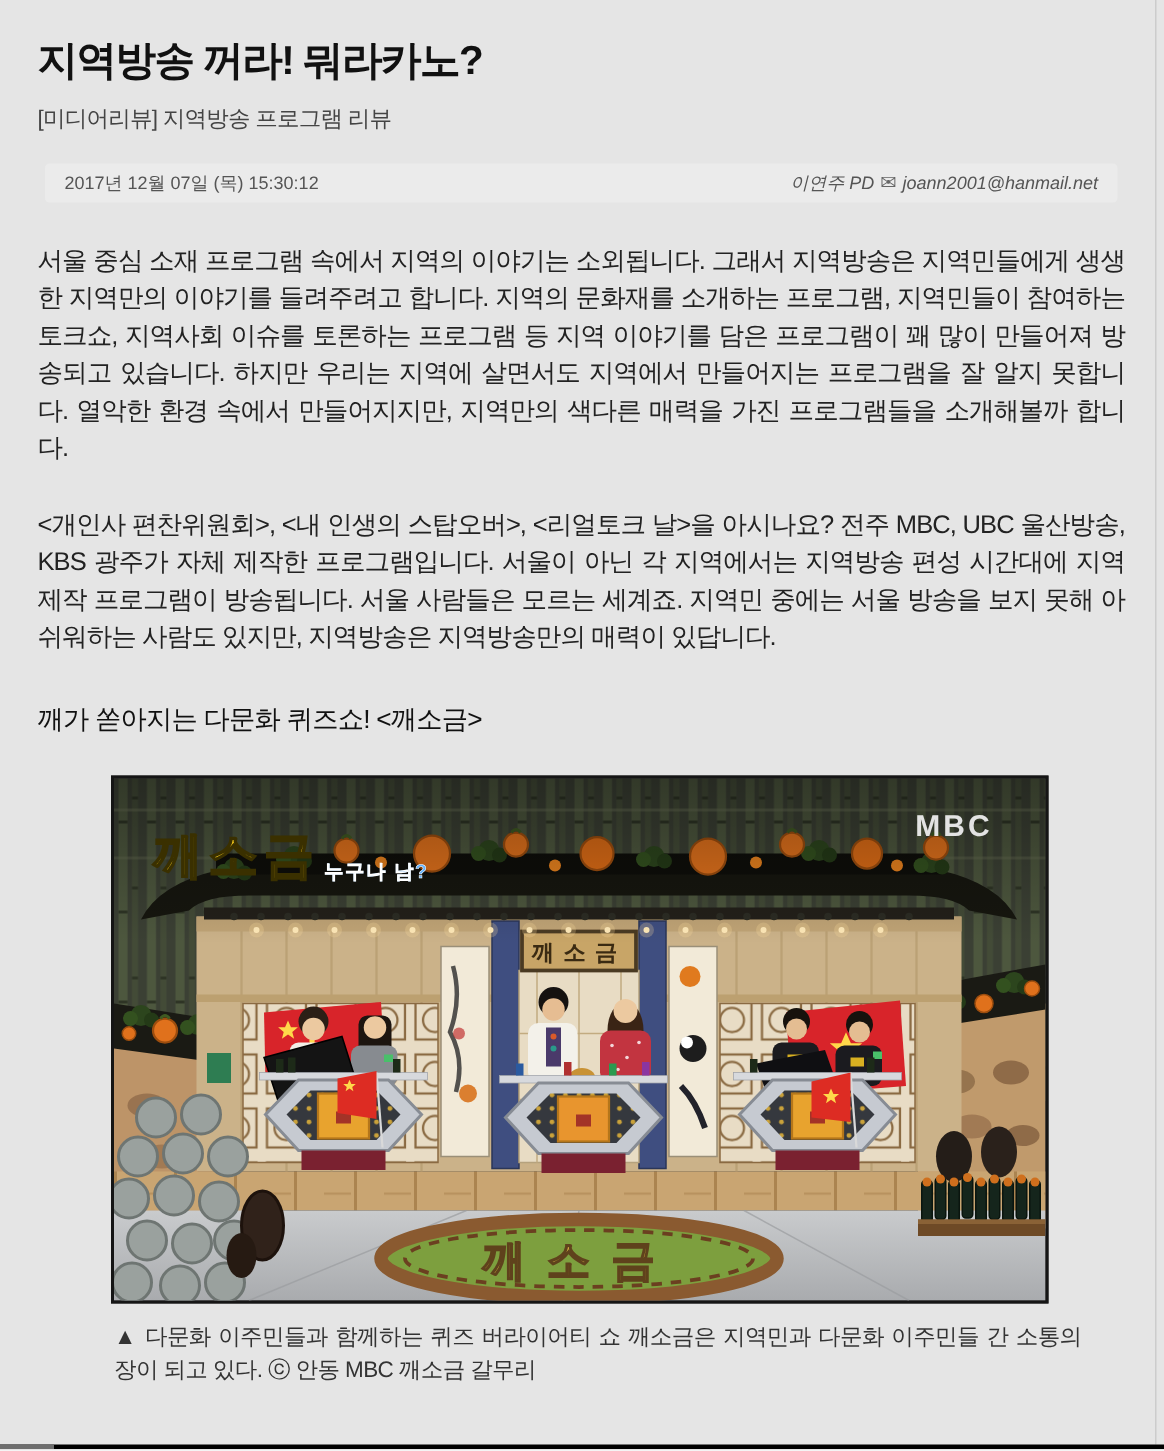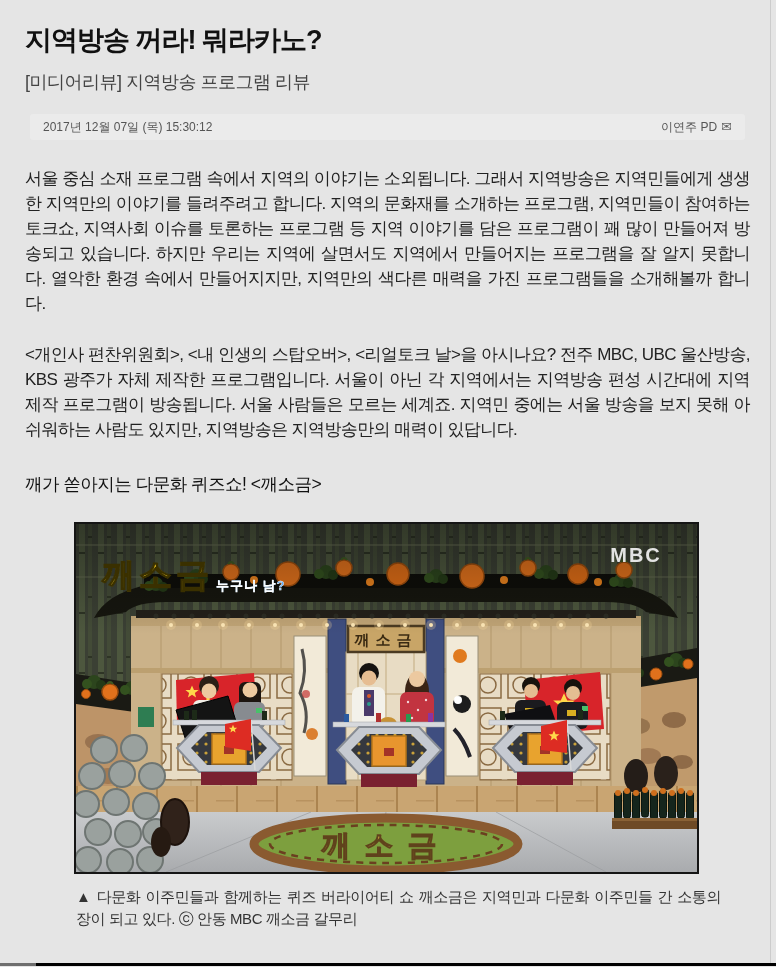--- a/index.html
+++ b/index.html
@@ -1,24 +1,24 @@
 <!DOCTYPE html>
 <html><head>
 <meta charset="utf-8">
 <style>
   html,body{margin:0;padding:0;background:#fff;}
   .page{position:relative;width:776px;height:967px;background:#e5e5e5;overflow:hidden;
         font-family:"Liberation Sans","DejaVu Sans",sans-serif;}
   .content{padding:18px 26px 0 25px;}
   .title{font-size:27px;font-weight:bold;color:#111;margin:4px 0 12px;letter-spacing:-1px;}
-  .subtitle{font-size:18px;color:#444;margin:0 0 20px;letter-spacing:-0.5px;}
+  .subtitle{font-size:15px;color:#444;margin:0 0 20px;letter-spacing:-0.5px;}
   .meta-bar{display:flex;justify-content:space-between;align-items:center;
             background:#ebebeb;border-radius:3px;height:26px;line-height:26px;
             padding:0 13px;font-size:12px;color:#555;margin:0 5px 26px 5px;}
-  .meta-right{display:flex;align-items:flex-start;gap:4px;}
+  .meta-right{display:flex;align-items:flex-start;gap:4px;font-style:italic;}
   .mail-icon{font-size:13px;color:#666;}
   .body-text{font-size:17px;line-height:25px;color:#222;text-align:justify;
              word-break:break-all;letter-spacing:-0.6px;margin:0 0 26px;}
   .section-heading{font-size:17.5px;font-weight:normal;color:#111;letter-spacing:-0.5px;
                    margin:30px 0 26px;}
   figure{margin:0 0 0 49px;width:625px;}
   .photo-frame{width:621px;height:348px;border:2px solid #151515;background:#333;
                display:block;}
   figcaption{font-size:15px;line-height:22px;color:#333;margin:12px 0 0 2px;
              width:645px;text-align:justify;word-break:break-all;letter-spacing:-0.4px;}
@@ -33,20 +33,21 @@
   <div class="content">
 
     <h1 class="title">지역방송 꺼라! 뭐라카노?</h1>
     <p class="subtitle">[미디어리뷰] 지역방송 프로그램 리뷰</p>
 
     <div class="meta-bar">
       <span>2017년 12월 07일 (목) 15:30:12</span>
       <span class="meta-right">
         <span>이연주 PD</span>
         <span class="mail-icon">✉</span>
+        <span>joann2001@hanmail.net</span>
       </span>
     </div>
 
     <p class="body-text">서울 중심 소재 프로그램 속에서 지역의 이야기는 소외됩니다. 그래서 지역방송은 지역민들에게 생생한 지역만의 이야기를 들려주려고 합니다. 지역의 문화재를 소개하는 프로그램, 지역민들이 참여하는 토크쇼, 지역사회 이슈를 토론하는 프로그램 등 지역 이야기를 담은 프로그램이 꽤 많이 만들어져 방송되고 있습니다. 하지만 우리는 지역에 살면서도 지역에서 만들어지는 프로그램을 잘 알지 못합니다. 열악한 환경 속에서 만들어지지만, 지역만의 색다른 매력을 가진 프로그램들을 소개해볼까 합니다.</p>
     <p class="body-text">&lt;개인사 편찬위원회&gt;, &lt;내 인생의 스탑오버&gt;, &lt;리얼토크 날&gt;을 아시나요? 전주 MBC, UBC 울산방송, KBS 광주가 자체 제작한 프로그램입니다. 서울이 아닌 각 지역에서는 지역방송 편성 시간대에 지역 제작 프로그램이 방송됩니다. 서울 사람들은 모르는 세계죠. 지역민 중에는 서울 방송을 보지 못해 아쉬워하는 사람도 있지만, 지역방송은 지역방송만의 매력이 있답니다.</p>
 
     <h2 class="section-heading">깨가 쏟아지는 다문화 퀴즈쇼! &lt;깨소금&gt;</h2>
 
     <figure>
       <svg class="photo-frame" viewBox="0 0 621 348" xmlns="http://www.w3.org/2000/svg">

